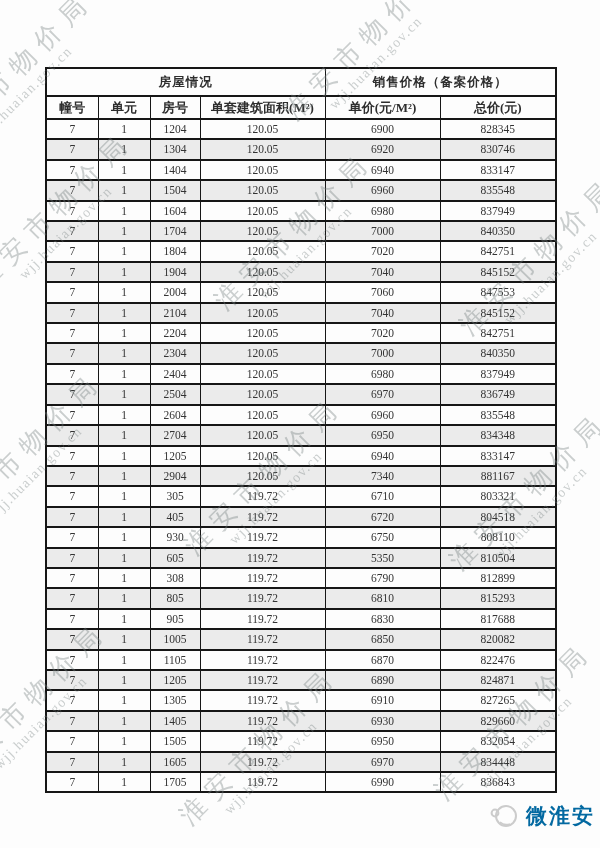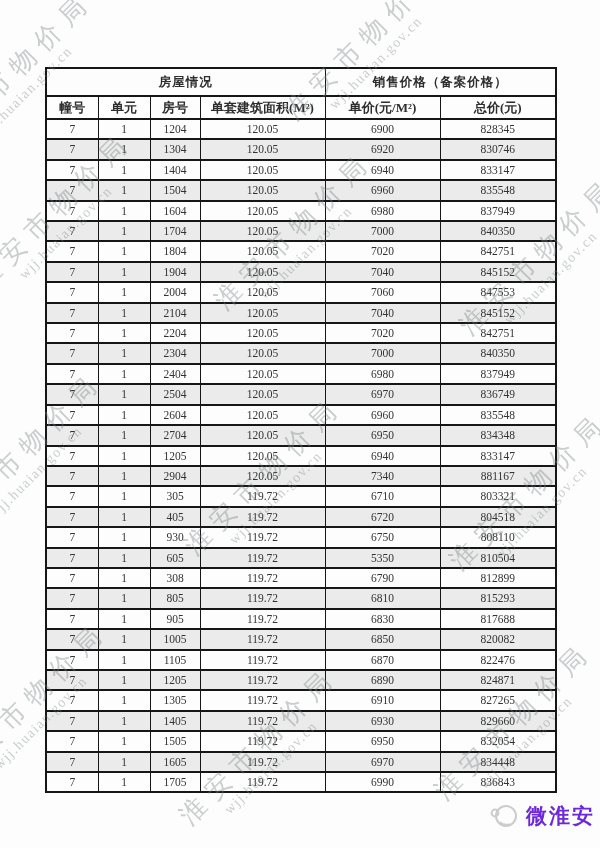--- a/index.html
+++ b/index.html
@@ -66,21 +66,21 @@
     z-index:2;
   }
   
   .weilogo {
     position:absolute; top:800px; right:5px;
     display:flex; align-items:center;
     z-index:2;
     color:#cccccc;
   }
   .weilogo .icon { width:32px; height:32px; margin-right:5px; }
-  .weilogo .txt { font-size:21px; font-weight:bold; letter-spacing:2px; color:#6d28d9; }
+  .weilogo .txt { font-size:21px; font-weight:bold; letter-spacing:2px; color:#0369a1; }
 </style>
 </head>
 <body>
 
 <div class="page">
 
   <div class="wm-layer">
       <div class="wm" style="left: -95px; top: 30px;">
         <span class="cn">淮安市物价局</span>
         <span class="en">wjj.huaian.gov.cn</span>

